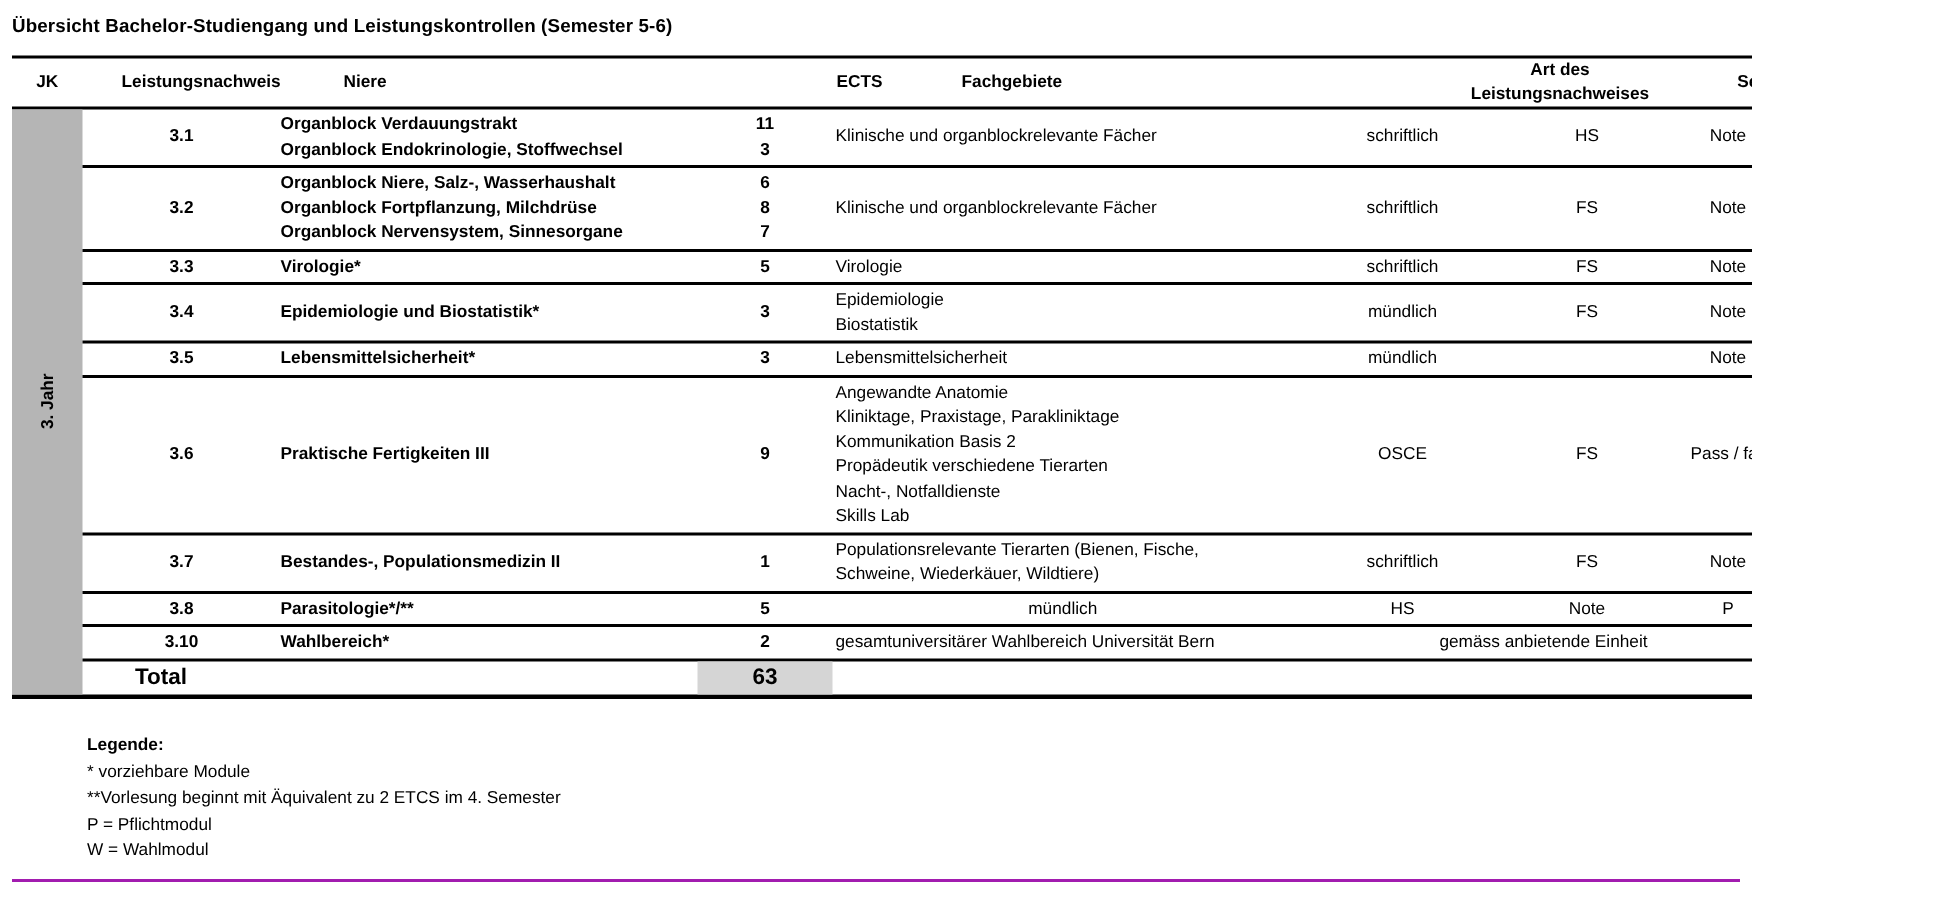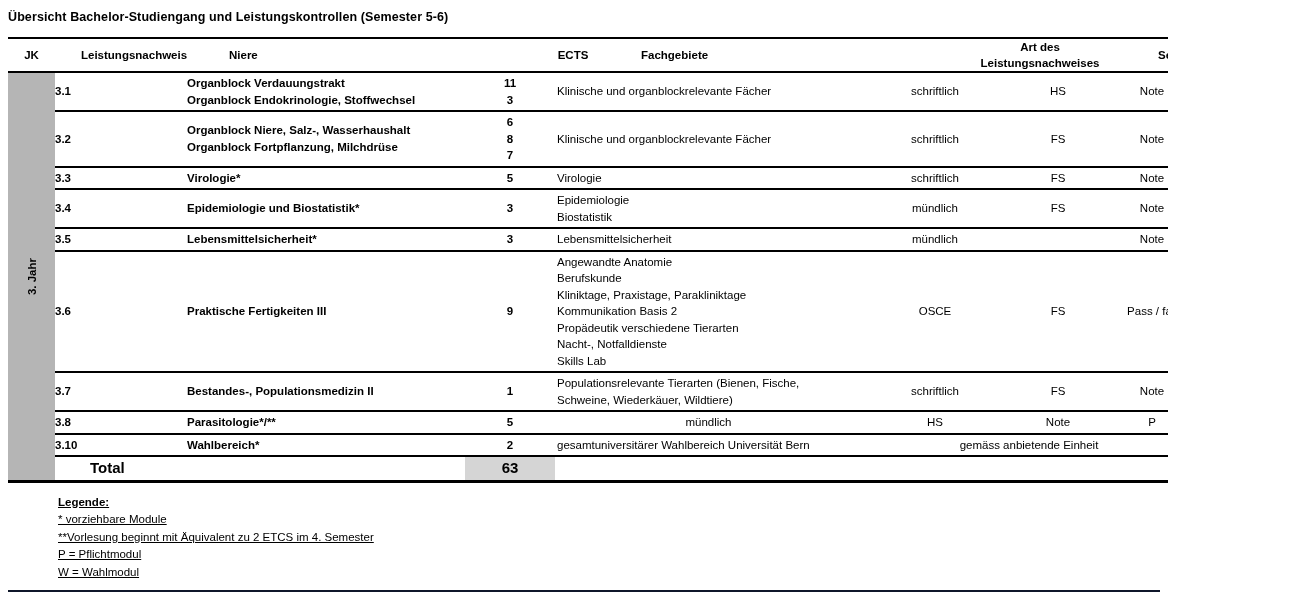--- a/index.html
+++ b/index.html
@@ -46,21 +46,21 @@
   .rows { flex: 1; }
   .row {
     display: grid;
     grid-template-columns: 132px 278px 90px 307px 146px 100px 88px 95px;
     align-items: center;
     font-size: 11.5px;
     line-height: 16.5px;
   }
   .row + .row, .total-row { border-top: 2px solid #000; }
   .c { padding: 2px 0; }
-  .c-nr { text-align: left; font-weight: bold; }
+  .c-nr { text-align: center; font-weight: bold; }
   .c-modul { font-weight: bold; }
   .c-ects { text-align: center; font-weight: bold; }
   .c-fach { padding-left: 2px; }
   .c-mid { text-align: center; }
   .c-span3 { grid-column: span 3; text-align: center; }
 
   .total-row {
     display: grid;
     grid-template-columns: 132px 278px 90px 307px 146px 100px 88px 95px;
     align-items: stretch;
@@ -68,21 +68,21 @@
     line-height: 16.5px;
     min-height: 23px;
   }
   .total-label { font-weight: bold; padding: 3px 0 3px 35px; }
   .total-ects {
     background: var(--total-cell-gray, #d5d5d5);
     font-weight: bold;
     display: flex; align-items: center; justify-content: center;
   }
 
-  .legend-wrap { border-bottom: 2px solid #0f172a; padding: 7px 0 9px 50px; margin-top: 4px; text-decoration: underline; }
+  .legend-wrap { border-bottom: 2px solid #a21caf; padding: 7px 0 9px 50px; margin-top: 16px; }
   .legend { font-size: 11.5px; line-height: 17.5px; }
   .legend-heading { font-weight: bold; }
 </style>
 </head>
 <body>
 
 <div class="page">
 
   <div class="title">Übersicht Bachelor-Studiengang und Leistungskontrollen (Semester 5-6)</div>
 
@@ -122,20 +122,21 @@
             <div class="c c-mid">schriftlich</div>
             <div class="c c-mid">HS</div>
             <div class="c c-mid">Note</div>
             <div class="c c-mid">P</div>
           </div>
           <div class="row">
             <div class="c c-nr">3.2</div>
             <div class="c c-modul">
               <div>Organblock Niere, Salz-, Wasserhaushalt</div>
               <div>Organblock Fortpflanzung, Milchdrüse</div>
+              <div>Organblock Nervensystem, Sinnesorgane</div>
             </div>
             <div class="c c-ects">
               <div>6</div>
               <div>8</div>
               <div>7</div>
             </div>
             <div class="c c-fach">
               <div>Klinische und organblockrelevante Fächer</div>
             </div>
             <div class="c c-mid">schriftlich</div>
@@ -195,21 +196,20 @@
           <div class="row">
             <div class="c c-nr">3.6</div>
             <div class="c c-modul">
               <div>Praktische Fertigkeiten III</div>
             </div>
             <div class="c c-ects">
               <div>9</div>
             </div>
             <div class="c c-fach">
               <div>Angewandte Anatomie</div>
-              <div>Berufskunde</div>
               <div>Kliniktage, Praxistage, Parakliniktage</div>
               <div>Kommunikation Basis 2</div>
               <div>Propädeutik verschiedene Tierarten</div>
               <div>Nacht-, Notfalldienste</div>
               <div>Skills Lab</div>
             </div>
             <div class="c c-mid">OSCE</div>
             <div class="c c-mid">FS</div>
             <div class="c c-mid">Pass / fail</div>
             <div class="c c-mid">P</div>

